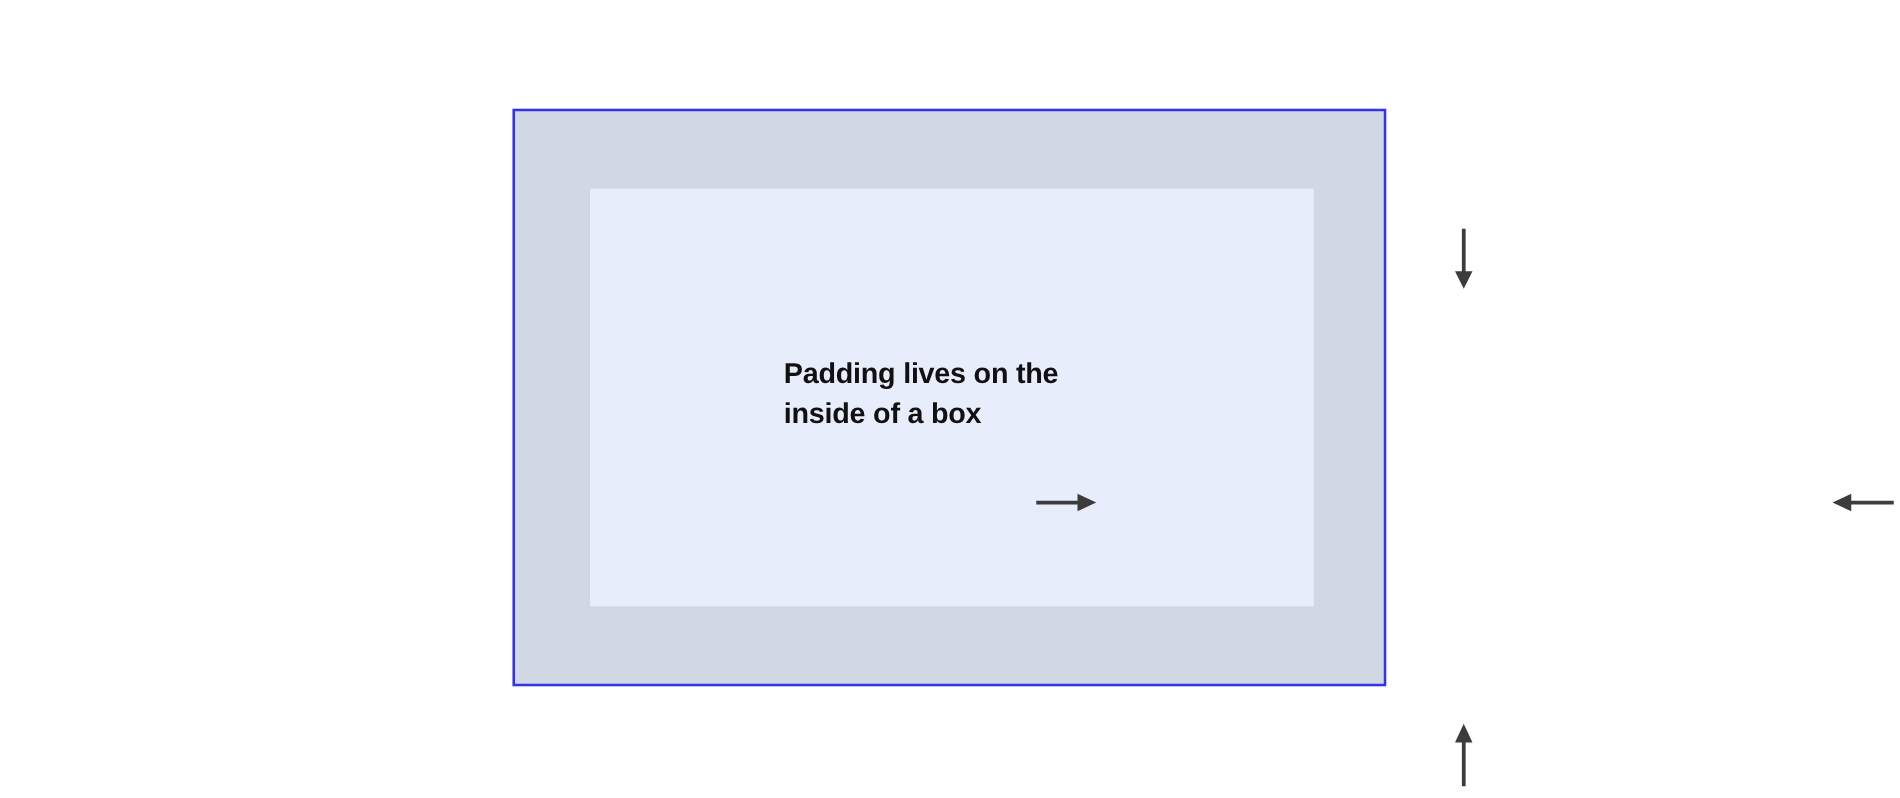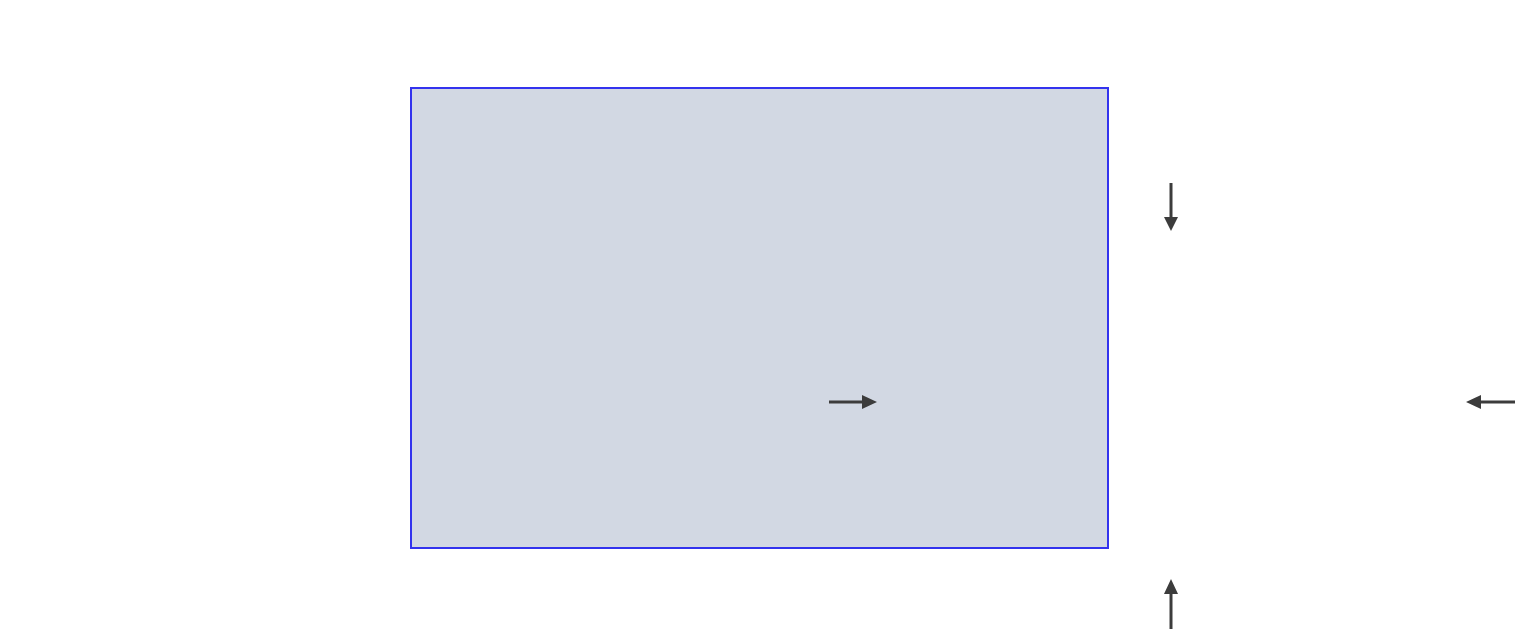--- a/index.html
+++ b/index.html
@@ -71,20 +71,24 @@
   #arrow-left   { left: 414px; top: 302px; }
   #arrow-right  { left: 1052px; top: 302px; }
 </style>
 </head>
 <body>
 
 <div id="diagram-stage">
 
   <div id="border-box">
 
+    <div id="content-box">
+      <div id="content-label">Padding lives on the
+inside of a box</div>
+    </div>
 
     <svg id="arrow-top" class="arrow-svg" width="22" height="54">
       <line x1="11" y1="4" x2="11" y2="44" stroke="#3c3c3c" stroke-width="3"></line>
       <polygon points="11,52 4,38 18,38" fill="#3c3c3c"></polygon>
     </svg>
 
     <svg id="arrow-bottom" class="arrow-svg" width="22" height="56">
       <line x1="11" y1="52" x2="11" y2="12" stroke="#3c3c3c" stroke-width="3"></line>
       <polygon points="11,2 4,17 18,17" fill="#3c3c3c"></polygon>
     </svg>

